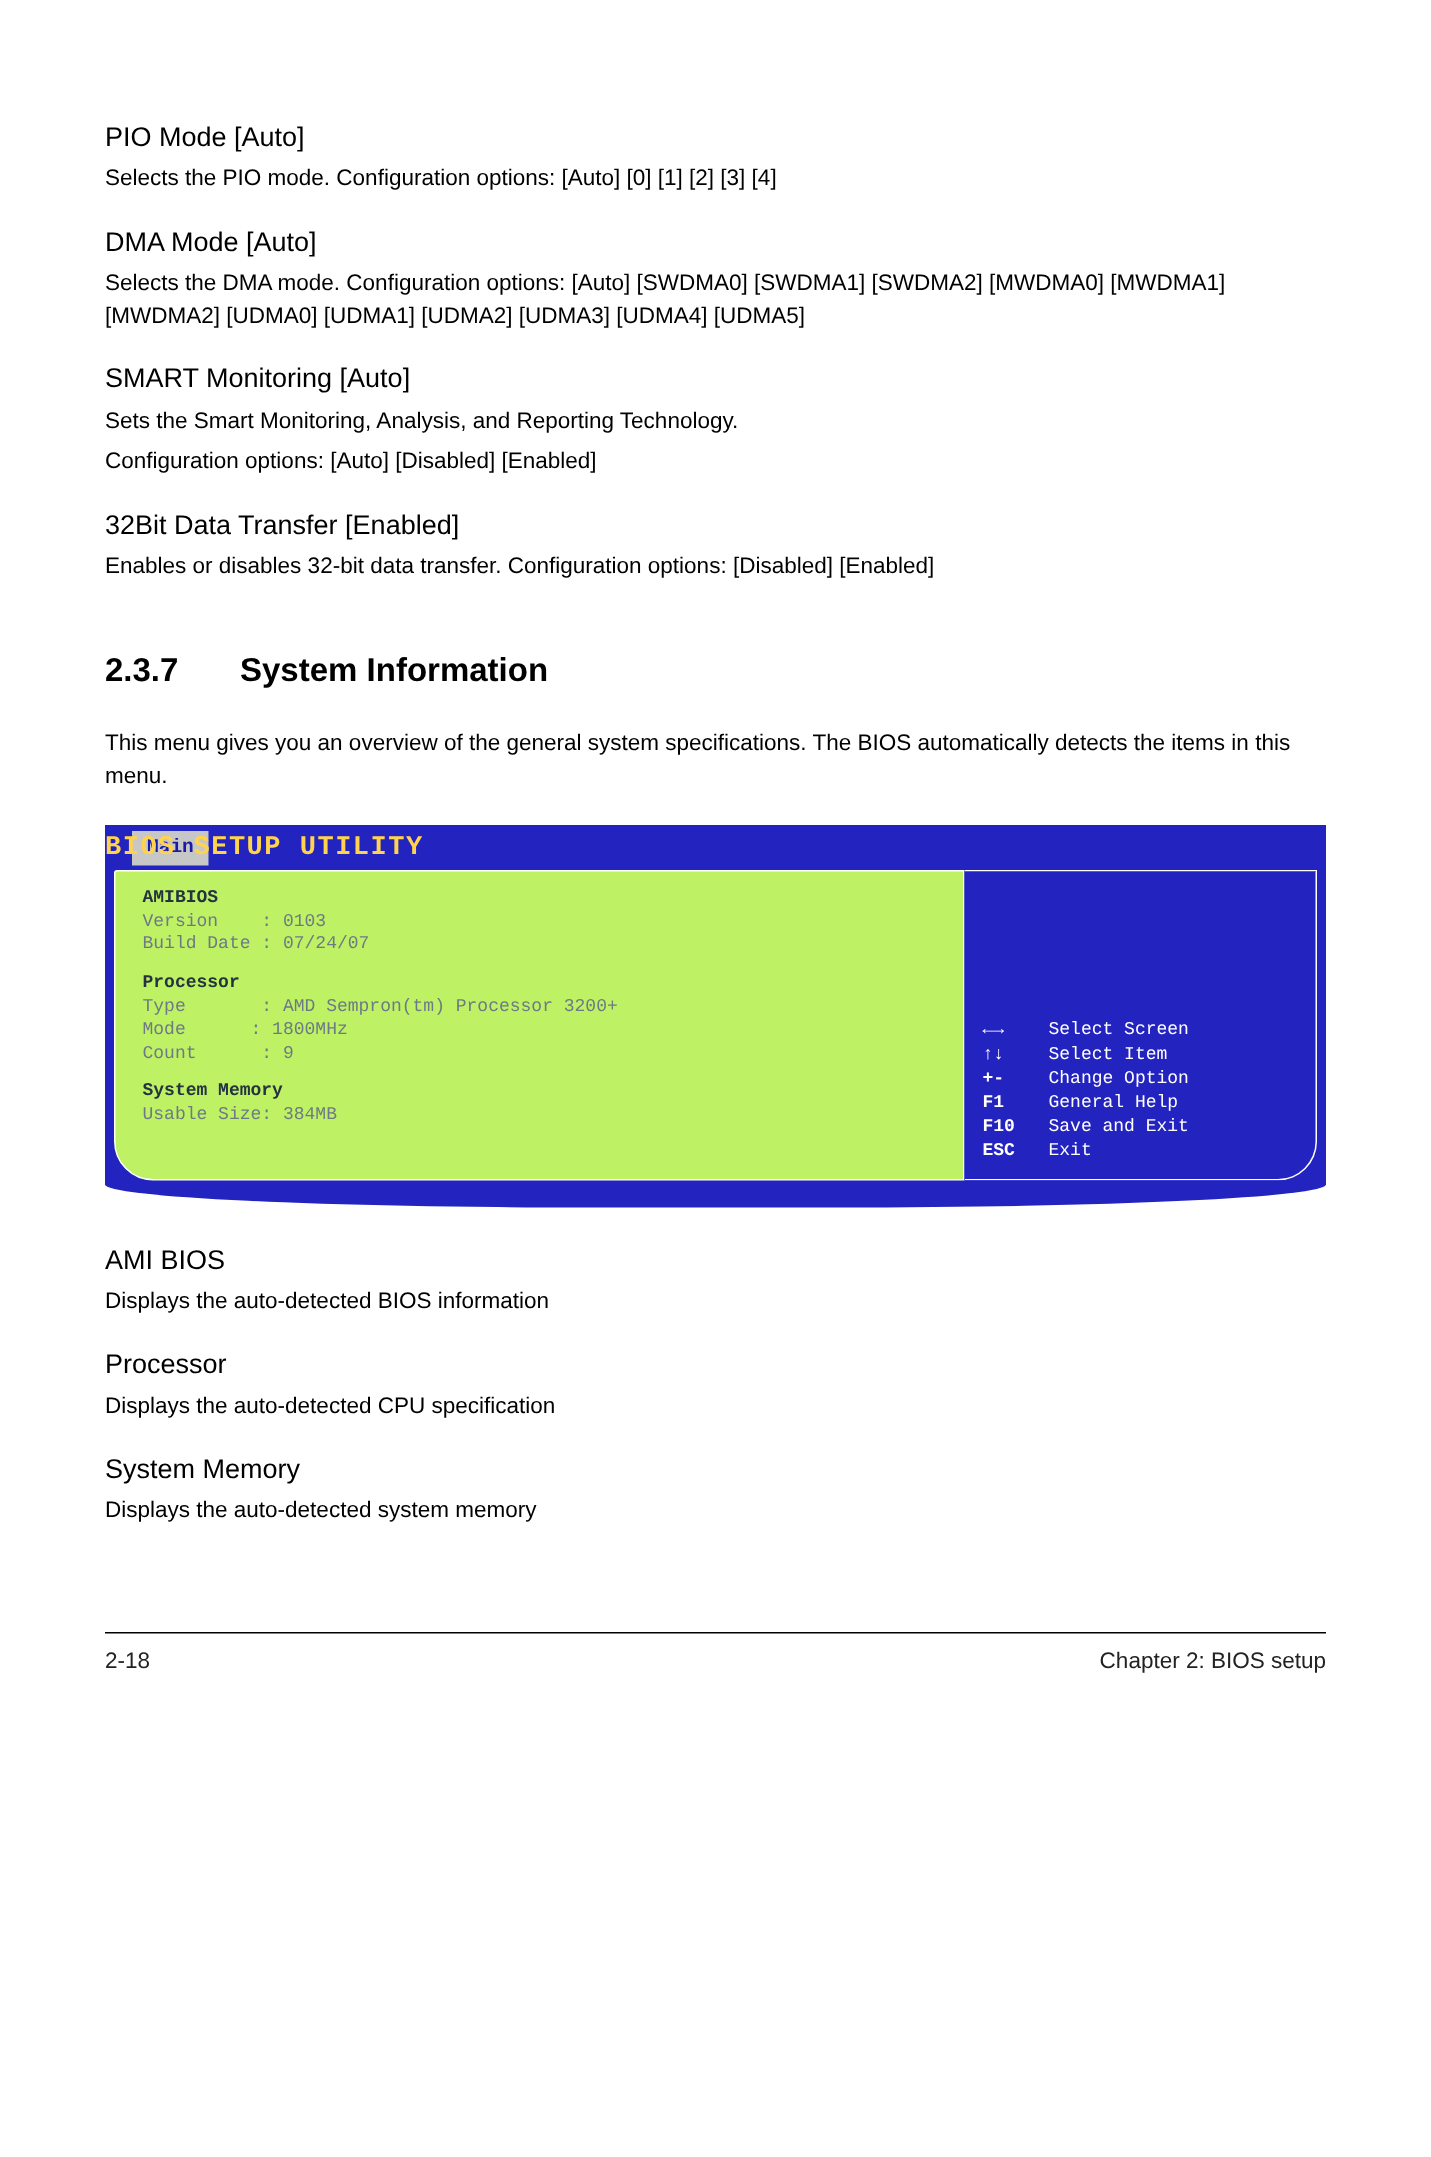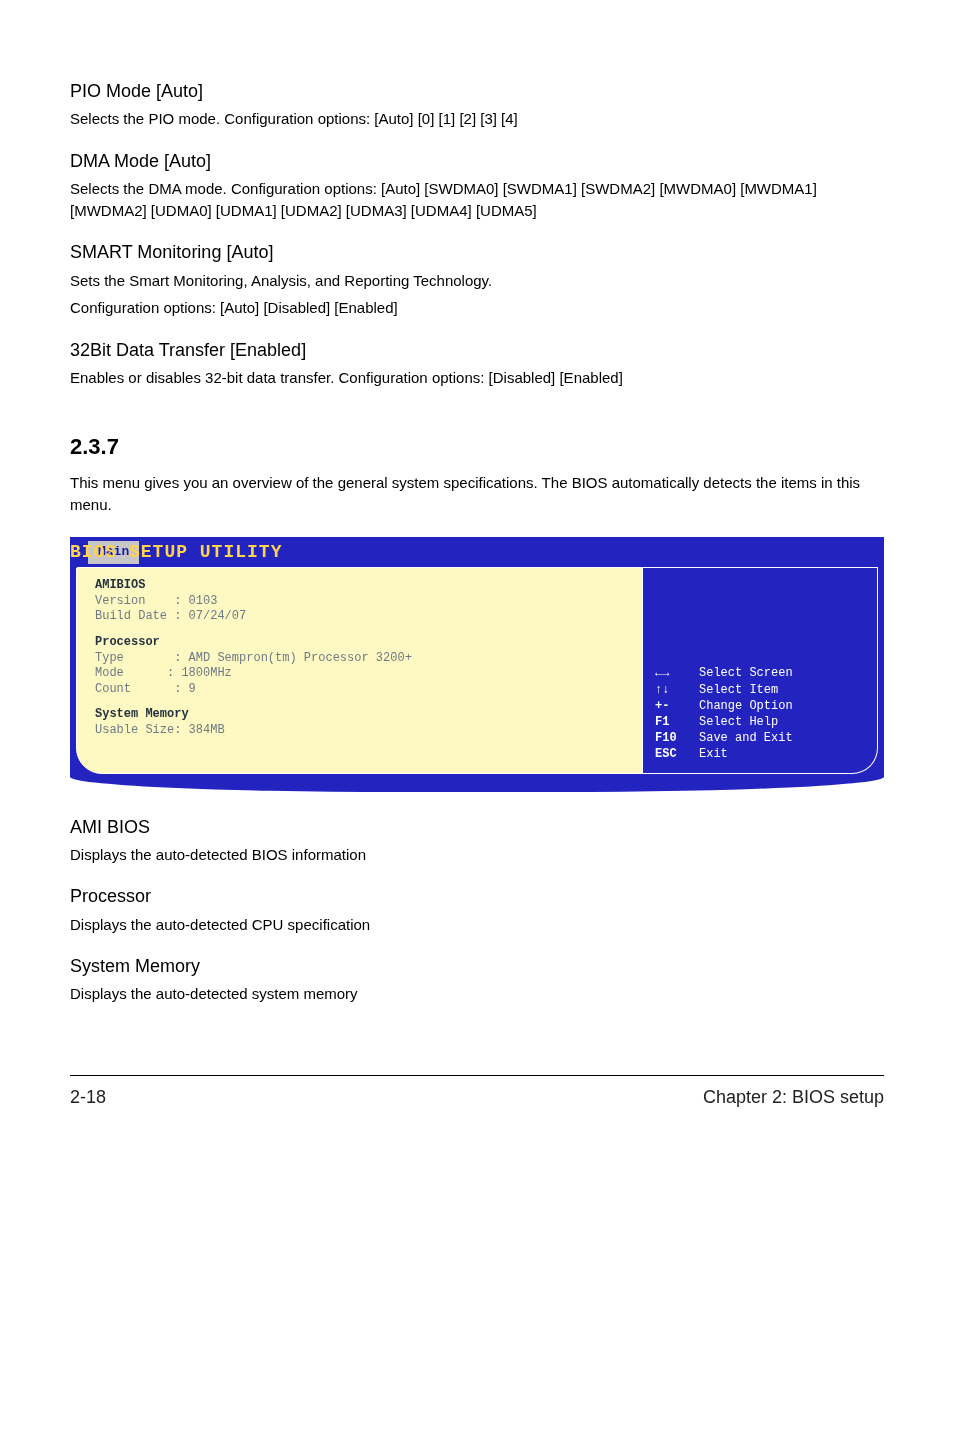--- a/index.html
+++ b/index.html
@@ -16,21 +16,21 @@
   .h3 {
     font-size: 18px;
     font-weight: normal;
     margin-top: 18px;
     margin-bottom: 4px;
   }
   .h2 {
     font-size: 22px;
     font-weight: bold;
     margin-top: 42px;
-    margin-bottom: 9px;
+    margin-bottom: 22px;
     display: flex;
   }
   .h2 .num { min-width: 90px; }
   .para {
     font-size: 15px;
     margin-bottom: 6px;
   }
   
   .bios-panel {
     margin: 22px 0;
@@ -65,21 +65,21 @@
     font-size: 13px;
     padding: 2px 10px;
     display: inline-block;
   }
   .bios-body {
     display: flex;
     padding: 0 6px 0 6px;
   }
   .bios-left {
     flex: 1;
-    background: #fef9c3;
+    background: #bef264;
     border: 1px solid #fff;
     padding: 10px 18px 34px 18px;
     font-family: "Courier New", monospace;
     font-size: 12px;
     color: #6d7a86;
     border-top-left-radius: 2px;
     border-bottom-left-radius: 26px;
   }
   .bios-left .bold {
     color: #24333f;
@@ -116,21 +116,21 @@
     position: absolute;
     left: 0; right: 0; bottom: 0;
     height: 32px;
     background: radial-gradient(ellipse at 50% 140%, rgba(255,255,255,0.0) 40%, rgba(255,255,255,0.0) 100%);
   }
   .page-footer {
     margin-top: 70px;
     padding-top: 8px;
     display: flex;
     justify-content: space-between;
-    font-size: 18px;
+    font-size: 15px;
     color: #222;
     border-top: 1px solid #000;
   }
 </style>
 </head>
 <body>
 
 <div class="h3">PIO Mode [Auto]</div>
 <div class="para">Selects the PIO mode. Configuration options: [Auto] [0] [1] [2] [3] [4]</div>
 
@@ -139,20 +139,21 @@
 
 <div class="h3">SMART Monitoring [Auto]</div>
 <div class="para">Sets the Smart Monitoring, Analysis, and Reporting Technology.</div>
 <div class="para">Configuration options: [Auto] [Disabled] [Enabled]</div>
 
 <div class="h3">32Bit Data Transfer [Enabled]</div>
 <div class="para">Enables or disables 32-bit data transfer. Configuration options: [Disabled] [Enabled]</div>
 
 <div class="h2">
   <span class="num">2.3.7</span>
+  <span>System Information</span>
 </div>
 <div class="para">This menu gives you an overview of the general system specifications. The BIOS automatically detects the items in this menu.</div>
 
 <div class="bios-panel">
   <div class="bios-titlebar">
     <span class="bios-title-centered">BIOS SETUP UTILITY</span>
     <span class="bios-tab">Main</span>
   </div>
   <div class="bios-body">
     <div class="bios-left">
@@ -177,21 +178,21 @@
         <div class="legend-row">
           <span class="legend-key">↑↓</span>
           <span class="legend-txt">Select Item</span>
         </div>
         <div class="legend-row">
           <span class="legend-key">+-</span>
           <span class="legend-txt">Change Option</span>
         </div>
         <div class="legend-row">
           <span class="legend-key">F1</span>
-          <span class="legend-txt">Select Help</span>
+          <span class="legend-txt">General Help</span>
         </div>
         <div class="legend-row">
           <span class="legend-key">F10</span>
           <span class="legend-txt">Save and Exit</span>
         </div>
         <div class="legend-row">
           <span class="legend-key">ESC</span>
           <span class="legend-txt">Exit</span>
         </div>
       </div>

